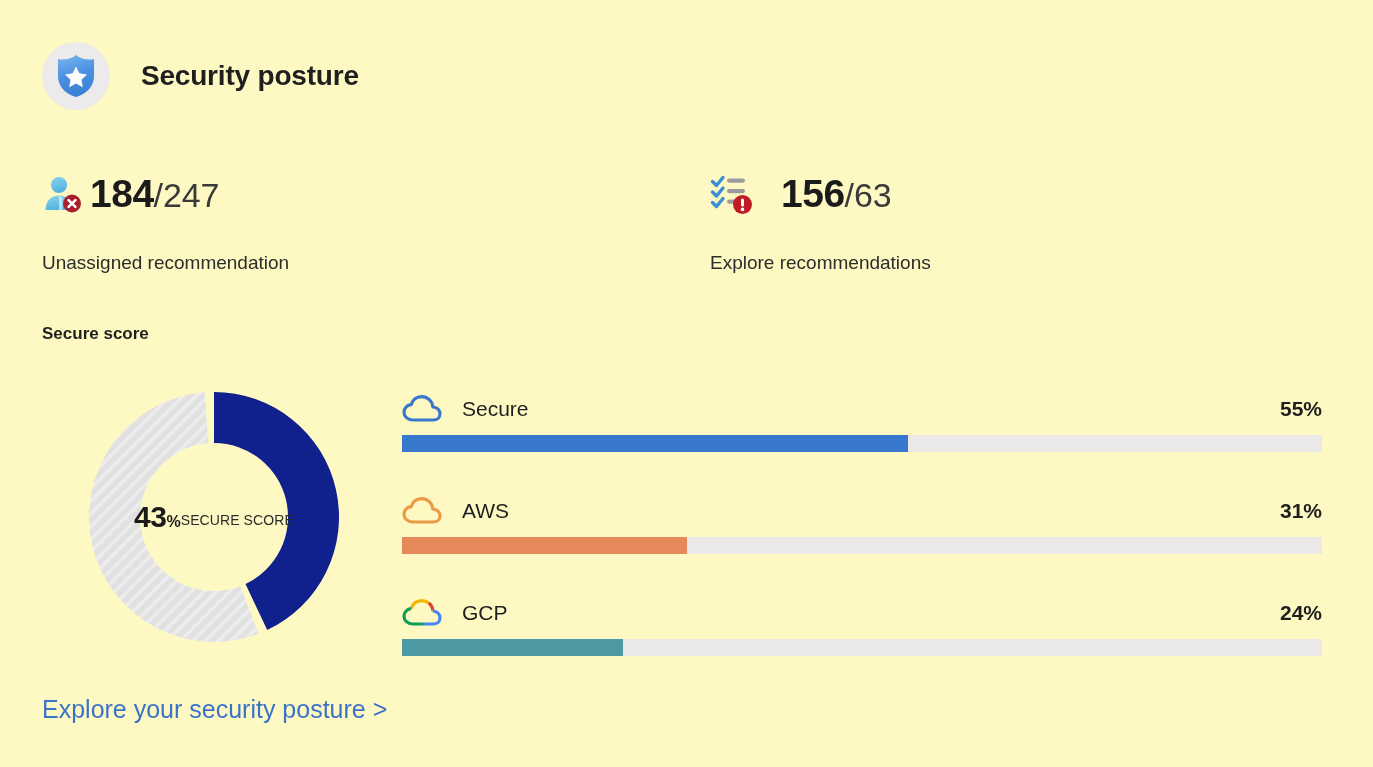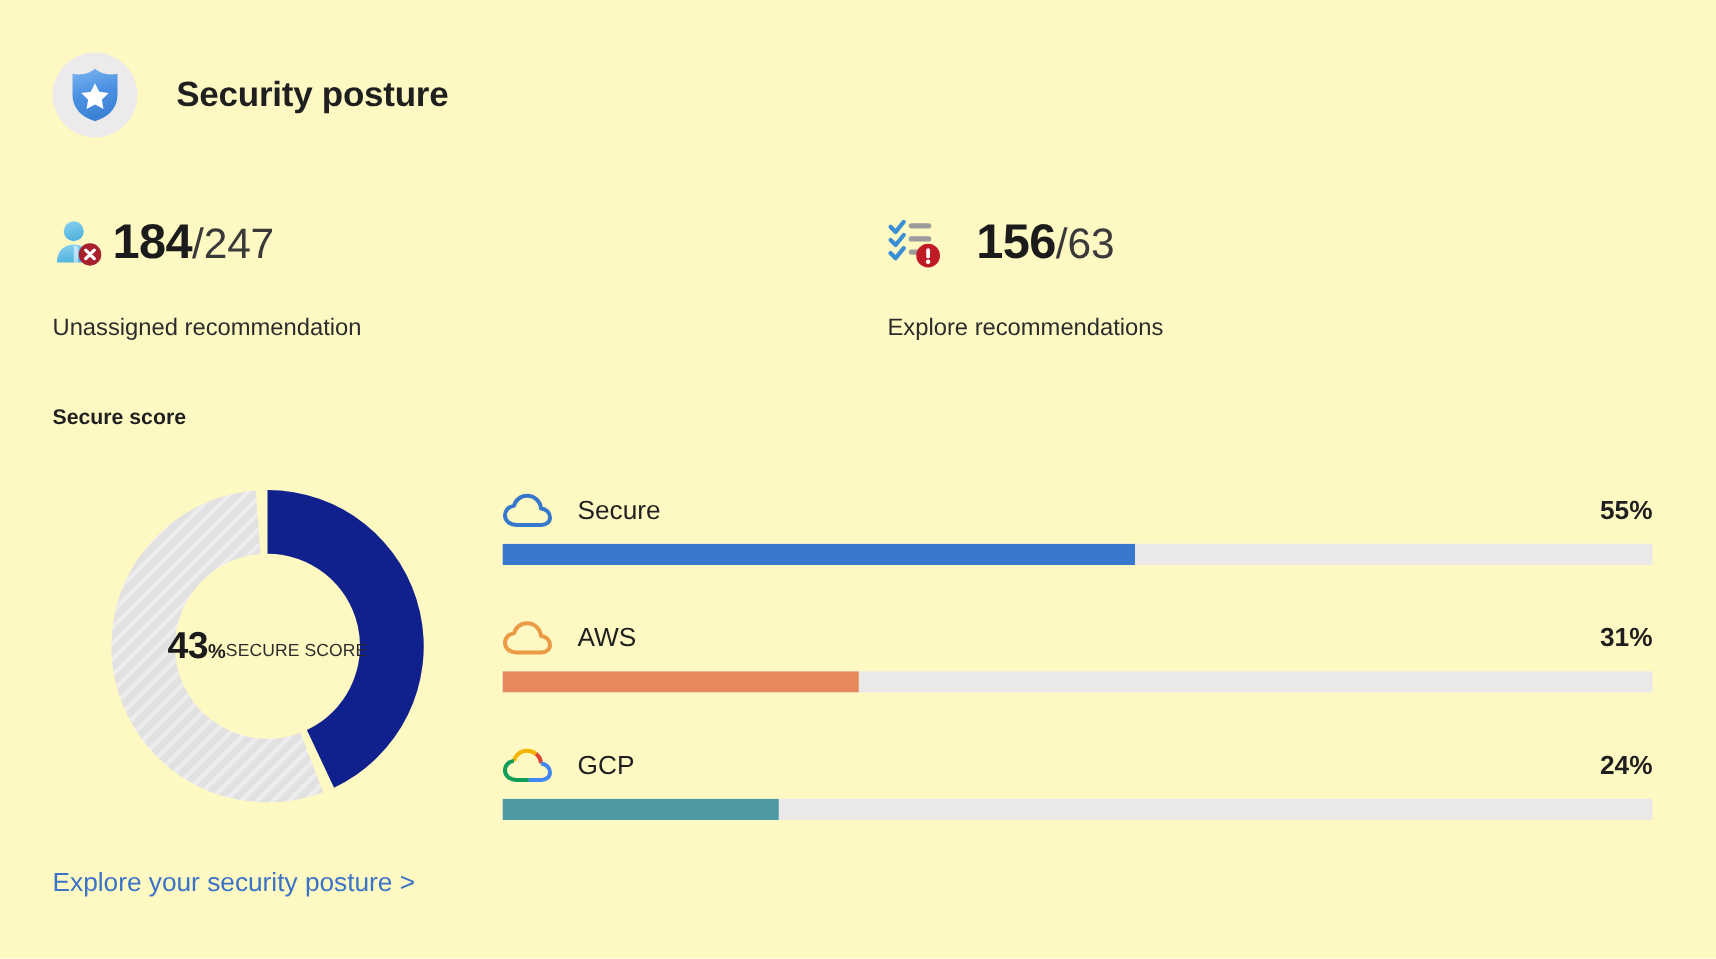--- a/index.html
+++ b/index.html
@@ -196,21 +196,21 @@
     position: absolute;
     left: 0; top: 0;
     height: 100%;
   }
 
   
   .explore-link {
     position: absolute;
     left: 42px;
     top: 695px;
-    font-size: 21px;
+    font-size: 25px;
     color: #3a73c8;
     text-decoration: none;
     cursor: pointer;
     white-space: nowrap;
   }
 </style>
 </head>
 <body>
 
 <div class="card">

